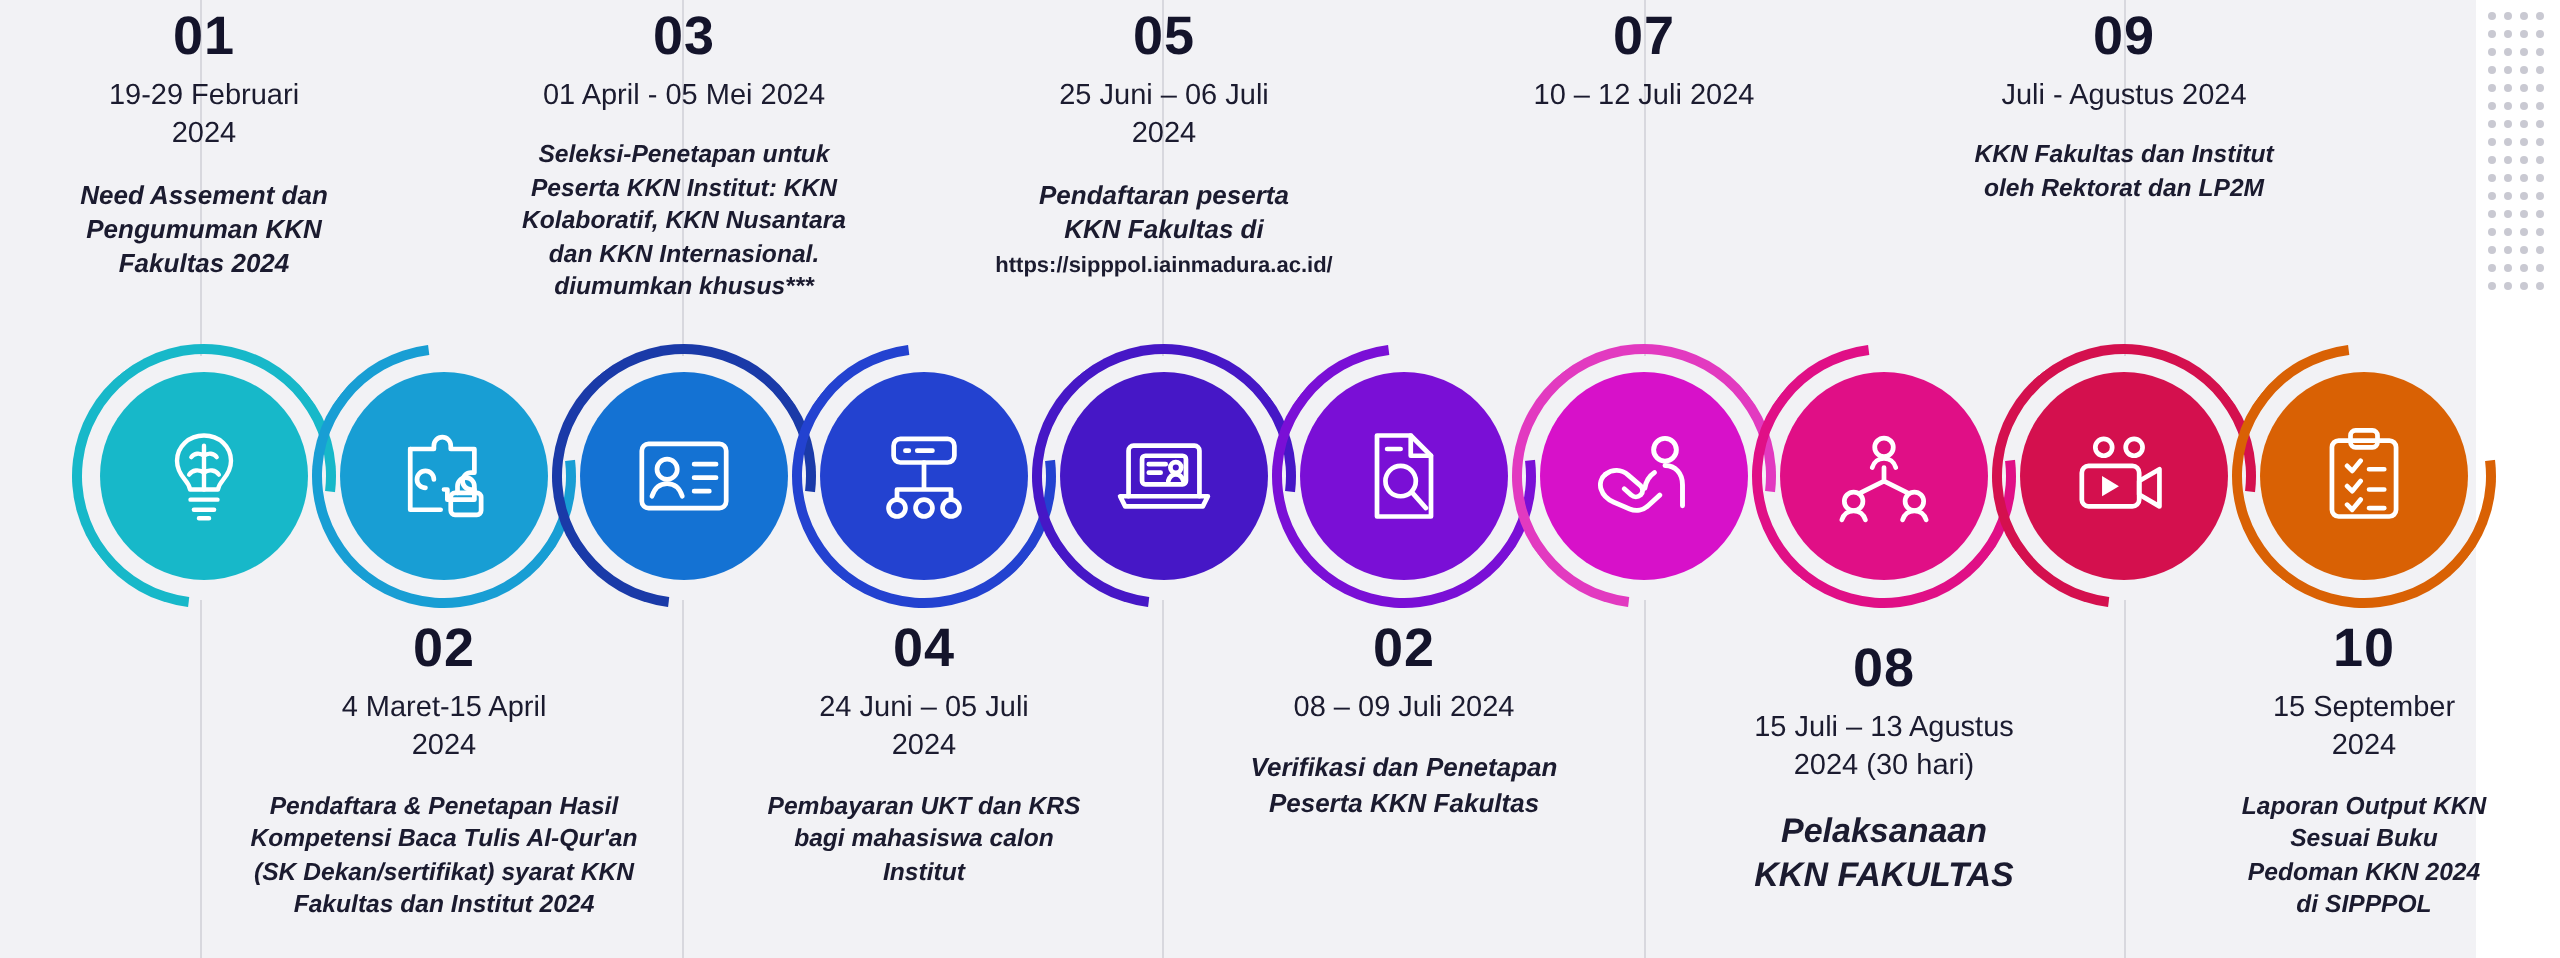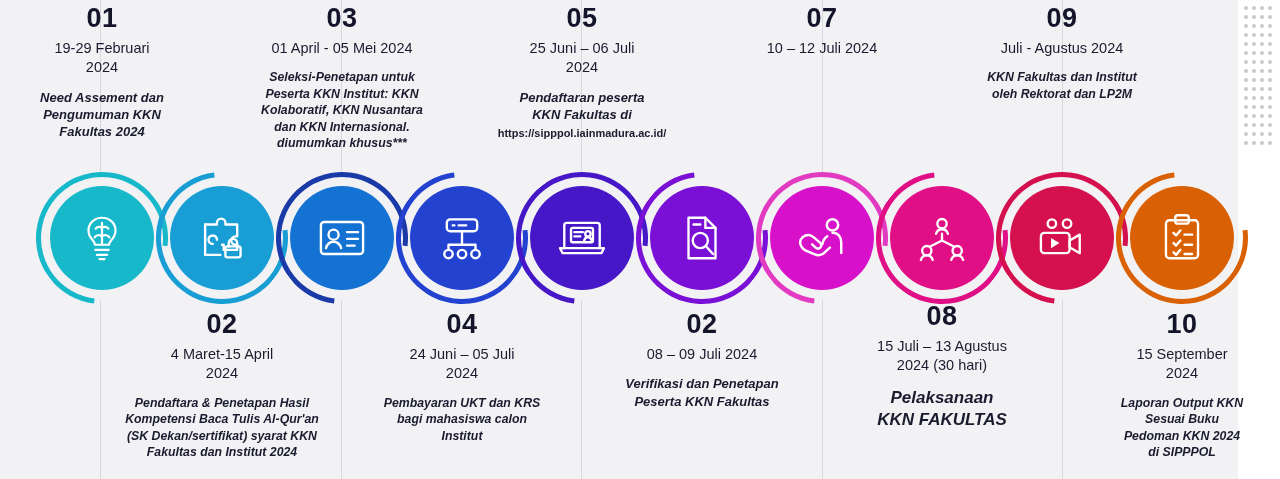--- a/index.html
+++ b/index.html
@@ -403,21 +403,21 @@
           <div>Verifikasi dan Penetapan</div>
           <div>Peserta KKN Fakultas</div>
         </div>
       </div>
       <div class="block" style="left: 704px; width: 236px; top: 4px;">
         <div class="num">07</div>
         <div class="date">
           <div>10 – 12 Juli 2024</div>
         </div>
       </div>
-      <div class="block" style="left: 824px; width: 236px; top: 302px;">
+      <div class="block" style="left: 824px; width: 236px; top: 320px;">
         <div class="num">08</div>
         <div class="date">
           <div>15 Juli – 13 Agustus</div>
           <div>2024 (30 hari)</div>
         </div>
         <div class="desc big">
           <div>Pelaksanaan</div>
           <div>KKN FAKULTAS</div>
         </div>
       </div>

